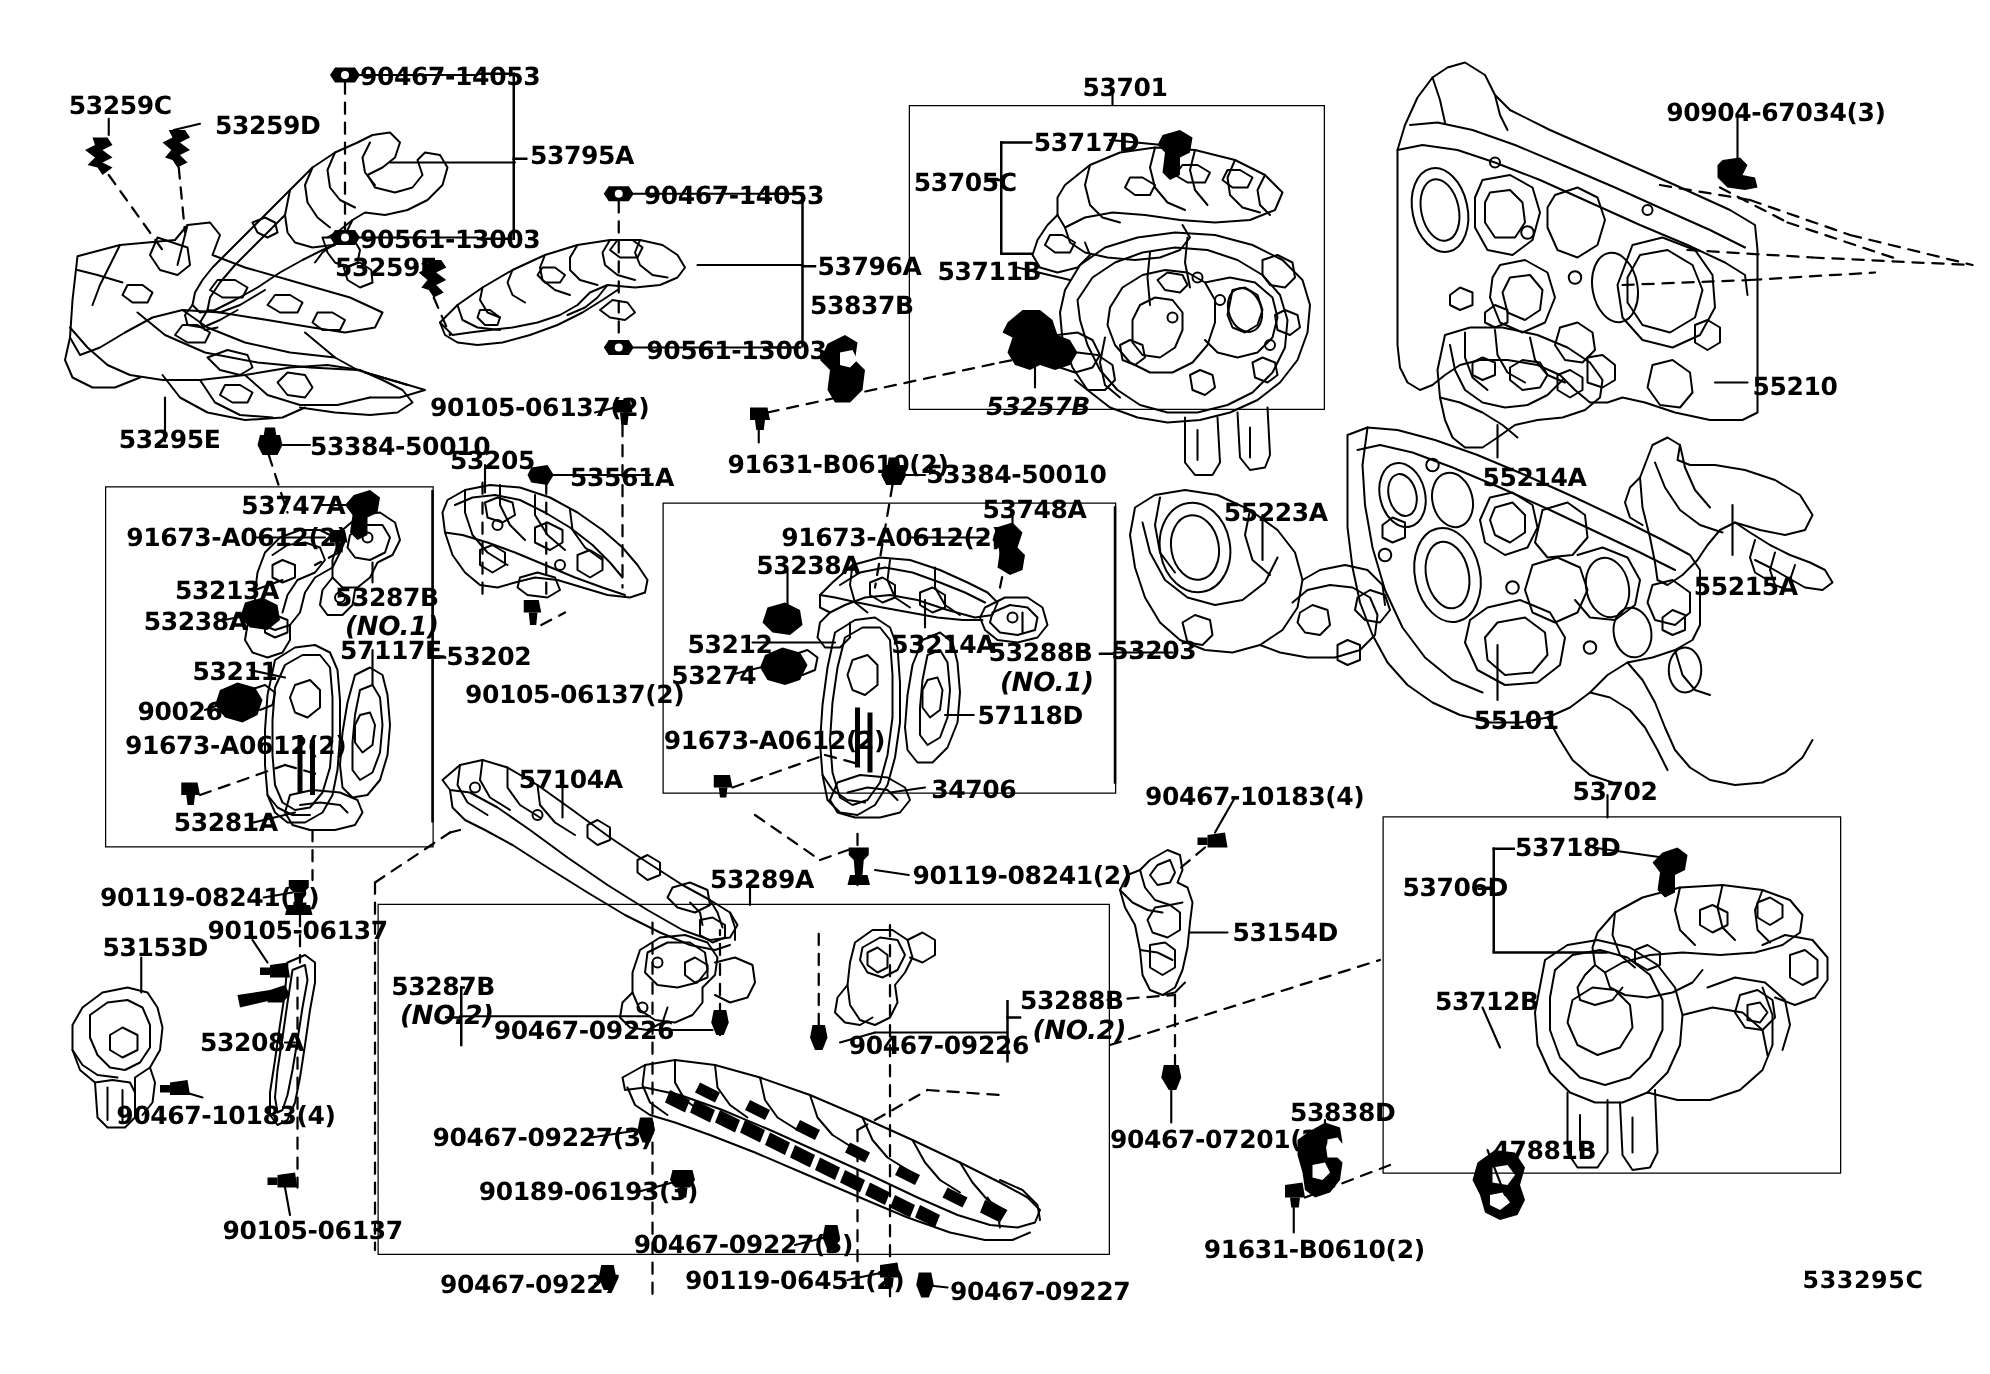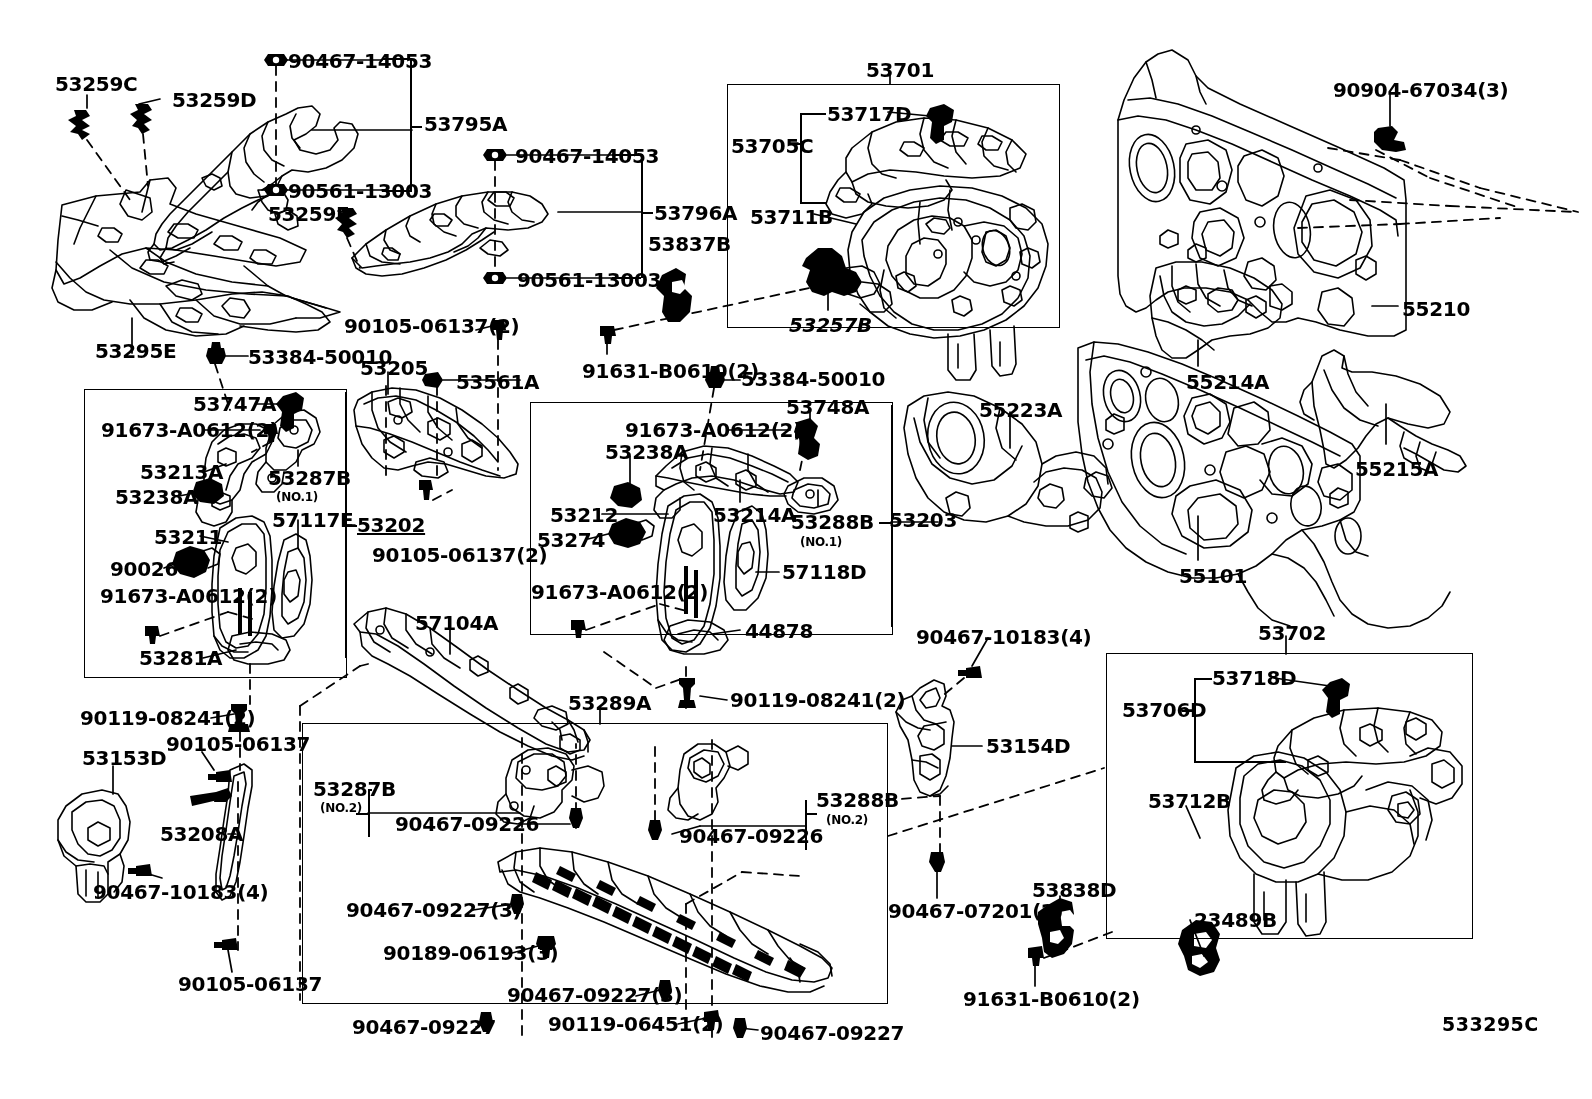--- a/index.html
+++ b/index.html
@@ -14,21 +14,21 @@
   .lbl{
     position:absolute;
     font-family:"DejaVu Sans","Liberation Sans",sans-serif;
     font-weight:bold;
     font-size:20px;
     color:#000;
     white-space:nowrap;
     letter-spacing:-0.3px;
     line-height:1.0;
   }
-  .lbl.sub{font-size:12px;font-weight:bold;}
+  .lbl.sub{font-size:21px;font-weight:bold;font-style:italic;}
   .diagid{
     position:absolute;
     font-size:19px;
     font-weight:bold;
     letter-spacing:0.5px;
   }
   .grpbox{
     position:absolute;
     border:1.6px solid #000;
     background:transparent;
@@ -866,36 +866,36 @@
   <div class="lbl" style="left:1258px;top:623px;">53702</div>
   <div class="lbl" style="left:889px;top:510px;">53203</div>
   <div class="lbl" style="left:193px;top:394px;">53747A</div>
   <div class="lbl" style="left:101px;top:420px;">91673-A0612(2)</div>
   <div class="lbl" style="left:140px;top:462px;">53213A</div>
   <div class="lbl" style="left:268px;top:468px;">53287B</div>
   <div class="lbl sub" style="left:276px;top:491px;">(NO.1)</div>
   <div class="lbl" style="left:115px;top:487px;">53238A</div>
   <div class="lbl" style="left:272px;top:510px;">57117E</div>
   <div class="lbl" style="left:154px;top:527px;">53211</div>
-  <div class="lbl" style="left:357px;top:515px;text-decoration:underline;">53202</div>
+  <div class="lbl" style="left:357px;top:515px;">53202</div>
   <div class="lbl" style="left:372px;top:545px;">90105-06137(2)</div>
   <div class="lbl" style="left:110px;top:559px;">90026</div>
   <div class="lbl" style="left:100px;top:586px;">91673-A0612(2)</div>
   <div class="lbl" style="left:139px;top:648px;">53281A</div>
   <div class="lbl" style="left:786px;top:397px;">53748A</div>
   <div class="lbl" style="left:625px;top:420px;">91673-A0612(2)</div>
   <div class="lbl" style="left:605px;top:442px;">53238A</div>
   <div class="lbl" style="left:550px;top:505px;">53212</div>
   <div class="lbl" style="left:713px;top:505px;">53214A</div>
   <div class="lbl" style="left:791px;top:512px;">53288B</div>
   <div class="lbl sub" style="left:800px;top:536px;">(NO.1)</div>
   <div class="lbl" style="left:537px;top:530px;">53274</div>
   <div class="lbl" style="left:782px;top:562px;">57118D</div>
   <div class="lbl" style="left:531px;top:582px;">91673-A0612(2)</div>
-  <div class="lbl" style="left:745px;top:621px;">44878</div>
+  <div class="lbl" style="left:745px;top:621px;">34706</div>
   <div class="lbl" style="left:415px;top:613px;">57104A</div>
   <div class="lbl" style="left:568px;top:693px;">53289A</div>
   <div class="lbl" style="left:730px;top:690px;">90119-08241(2)</div>
   <div class="lbl" style="left:80px;top:708px;">90119-08241(2)</div>
   <div class="lbl" style="left:166px;top:734px;">90105-06137</div>
   <div class="lbl" style="left:82px;top:748px;">53153D</div>
   <div class="lbl" style="left:160px;top:824px;">53208A</div>
   <div class="lbl" style="left:93px;top:882px;">90467-10183(4)</div>
   <div class="lbl" style="left:178px;top:974px;">90105-06137</div>
   <div class="lbl" style="left:313px;top:779px;">53287B</div>
@@ -911,17 +911,17 @@
   <div class="lbl" style="left:548px;top:1014px;">90119-06451(2)</div>
   <div class="lbl" style="left:760px;top:1023px;">90467-09227</div>
   <div class="lbl" style="left:916px;top:627px;">90467-10183(4)</div>
   <div class="lbl" style="left:986px;top:736px;text-align:center;">53154D</div>
   <div class="lbl" style="left:888px;top:901px;">90467-07201(2)</div>
   <div class="lbl" style="left:1032px;top:880px;">53838D</div>
   <div class="lbl" style="left:963px;top:989px;">91631-B0610(2)</div>
   <div class="lbl" style="left:1212px;top:668px;">53718D</div>
   <div class="lbl" style="left:1122px;top:700px;">53706D</div>
   <div class="lbl" style="left:1148px;top:791px;">53712B</div>
-  <div class="lbl" style="left:1194px;top:910px;">23489B</div>
+  <div class="lbl" style="left:1194px;top:910px;">47881B</div>
 
   <div class="diagid" style="left:1442px;top:1013px;">533295C</div>
 
 </div>
 
 </body></html>

